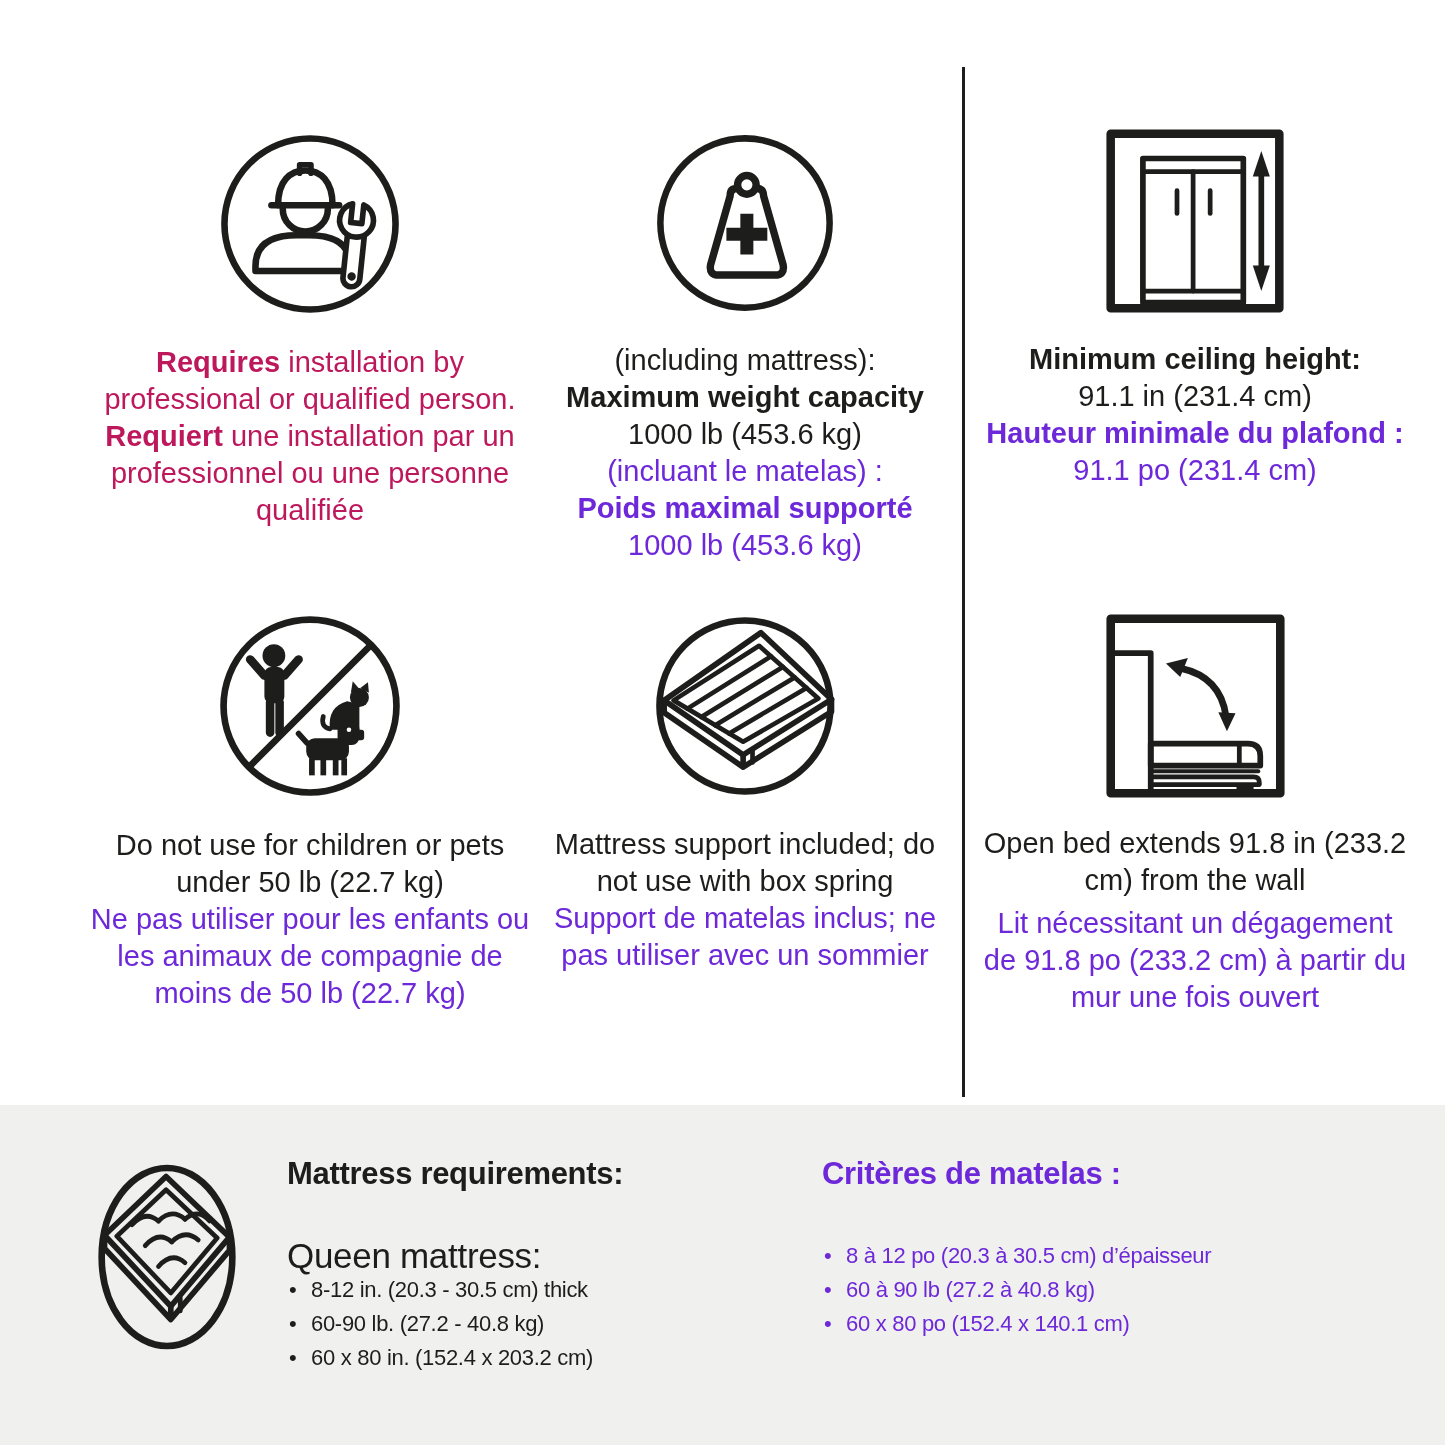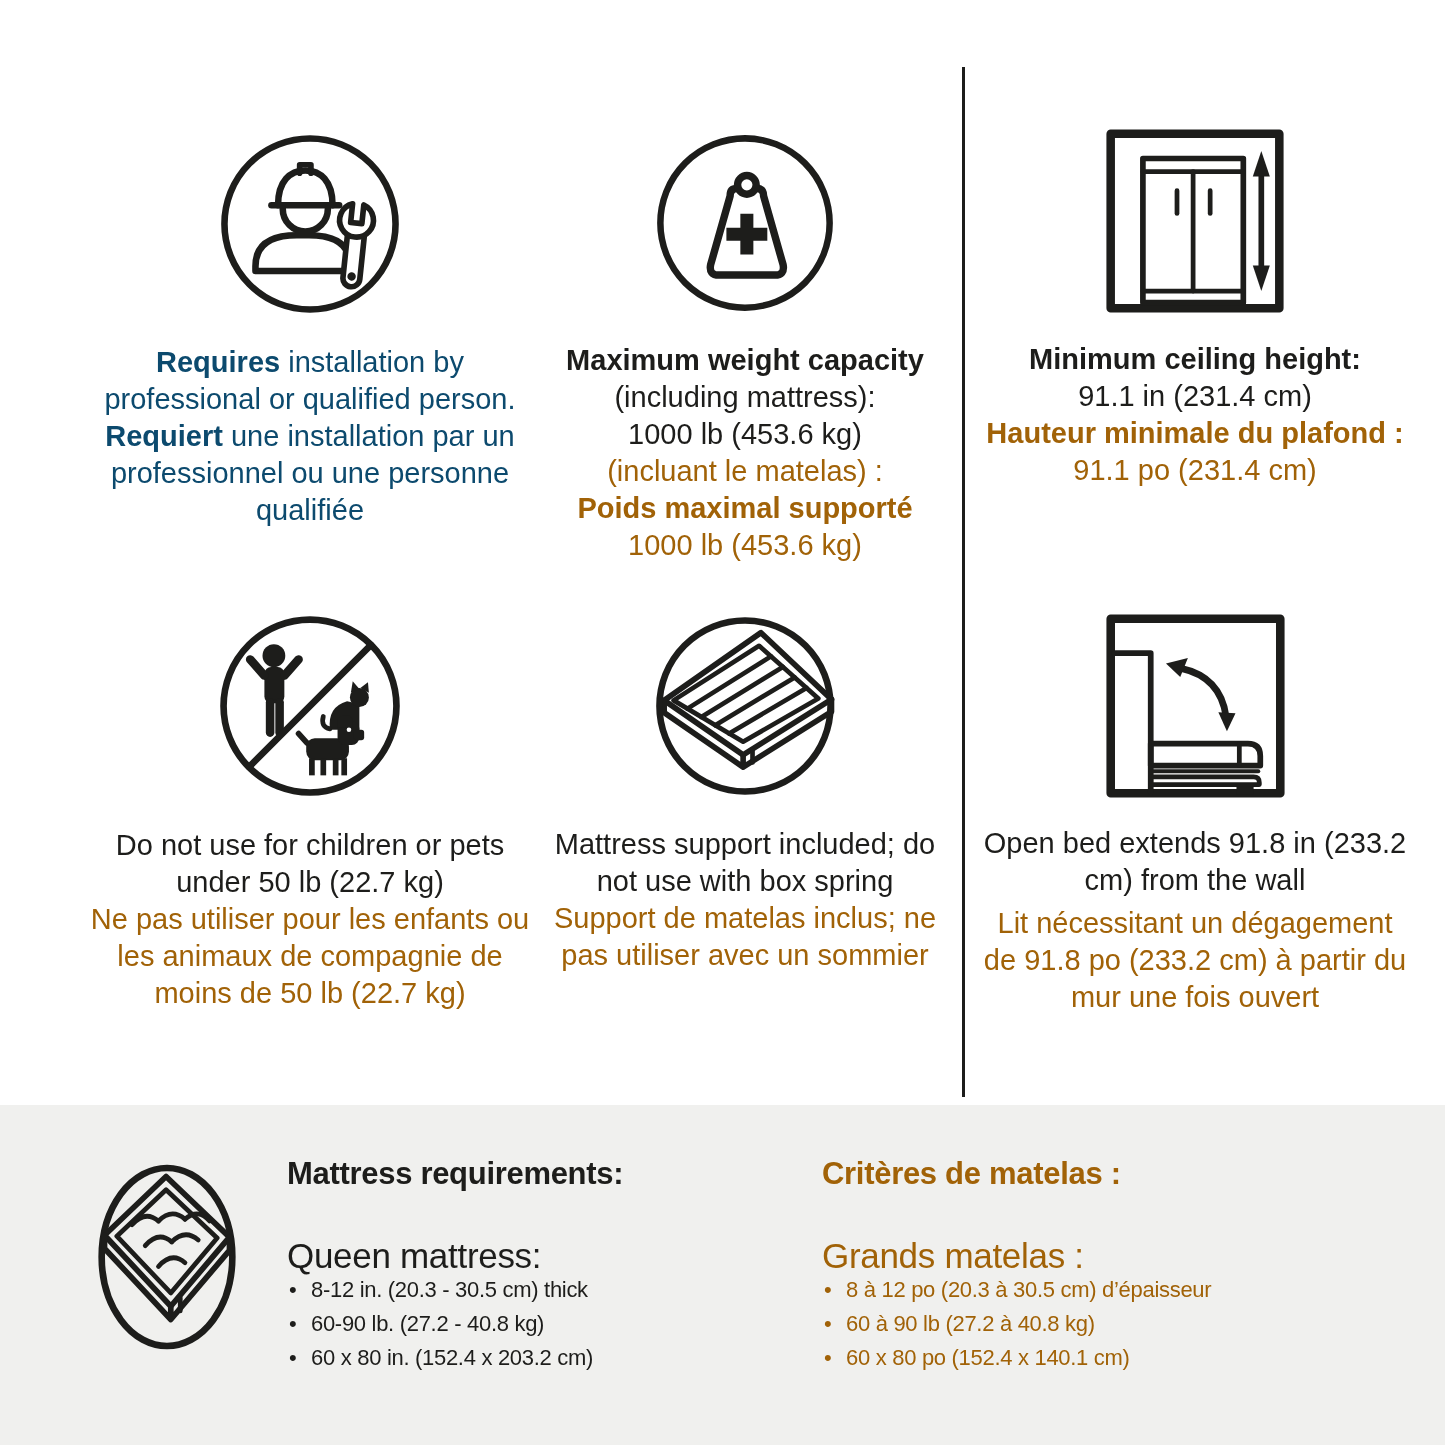--- a/index.html
+++ b/index.html
@@ -19,22 +19,22 @@
   .cell{
     position:absolute;
     display:flex;flex-direction:column;align-items:center;
     text-align:center;
   }
   .icon-wrap{flex:0 0 auto;margin-bottom:26px;}
   .icon-wrap svg{display:block;}
   .txt{font-size:29px;line-height:37px;margin:0;}
   .line{font-size:29px;line-height:37px;}
   .bold{font-weight:bold;}
-  .red{color:#0c4a6e;}
-  .gray{color:#a16207;}
+  .red{color:#be185d;}
+  .gray{color:#6d28d9;}
   .black{color:#1d1d1b;}
 
   
   .band{
     position:absolute;left:0;top:1105px;width:1445px;height:340px;
     background:#f0f0ee;
   }
   .band-icon{position:absolute;left:96px;top:56px;}
   .band-col{position:absolute;top:50px;}
   .band-col.en-col{left:287px;width:490px;}
@@ -84,22 +84,22 @@
 
   <div class="cell" style="left:540px;top:130px;width:410px;">
     <div class="icon-wrap">
       <svg width="186" height="186" viewBox="0 0 200 200">
         <circle class="ic" cx="100" cy="100" r="91" stroke-width="7"></circle>
         <path class="ic" d="M84 71 Q84 63 91 63 L113 63 Q120 63 120 71 L141 145 Q143 156 132 156 L72 156 Q61 156 63 145 Z" stroke-width="8"></path>
         <circle cx="102" cy="59" r="10" fill="#ffffff" stroke="#1d1d1b" stroke-width="8"></circle>
         <path d="M102 90 L102 134 M80 112 L124 112" stroke="#1d1d1b" stroke-width="14" fill="none"></path>
       </svg>
     </div>
+    <div class="line black">(including mattress):</div>
     <div class="line black bold">Maximum weight capacity</div>
-    <div class="line black">(including mattress):</div>
     <div class="line black">1000 lb (453.6 kg)</div>
     <div class="line gray">(incluant le matelas) :</div>
     <div class="line gray bold">Poids maximal supporté</div>
     <div class="line gray">1000 lb (453.6 kg)</div>
   </div>
 
   <div class="cell" style="left:978px;top:127px;width:434px;">
     <div class="icon-wrap">
       <svg width="180" height="188" viewBox="0 0 190 196">
         <rect class="ic" x="6" y="6" width="178" height="184" stroke-width="9"></rect>
@@ -218,21 +218,20 @@
       <div class="band-heading black">Mattress requirements:</div>
       <div class="band-sub black">Queen mattress:</div>
       <ul>
         <li class="black">8-12 in. (20.3 - 30.5 cm) thick</li>
         <li class="black">60-90 lb. (27.2 - 40.8 kg)</li>
         <li class="black">60 x 80 in. (152.4 x 203.2 cm)</li>
       </ul>
     </div>
     <div class="band-col fr-col">
       <div class="band-heading gray">Critères de matelas :</div>
-      <div class="band-sub gray">Grands matelas :</div>
       <ul>
         <li class="gray">8 à 12 po (20.3 à 30.5 cm) d’épaisseur</li>
         <li class="gray">60 à 90 lb (27.2 à 40.8 kg)</li>
         <li class="gray">60 x 80 po (152.4 x 140.1 cm)</li>
       </ul>
     </div>
   </div>
 
 </div>
 

